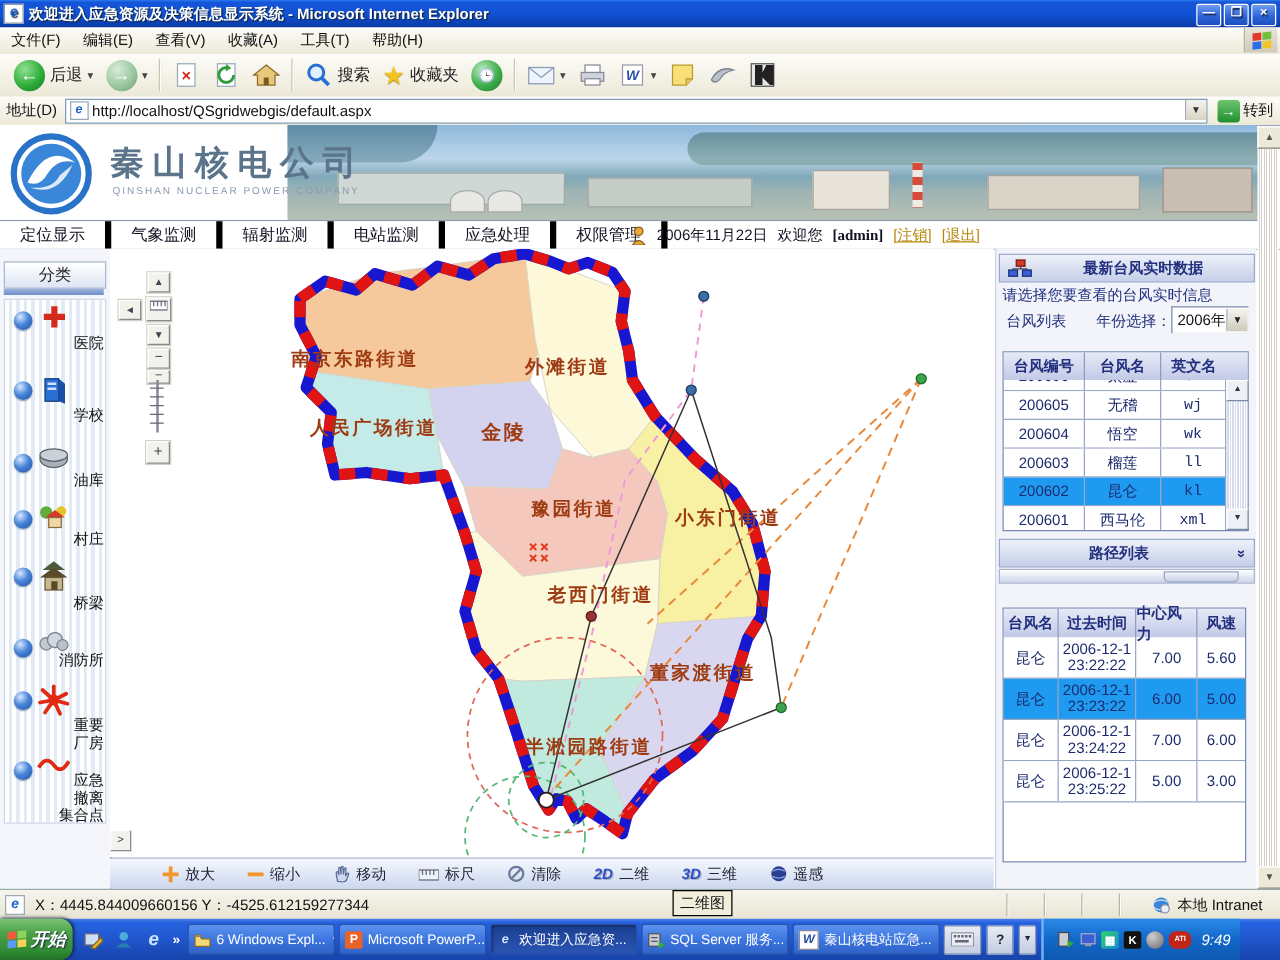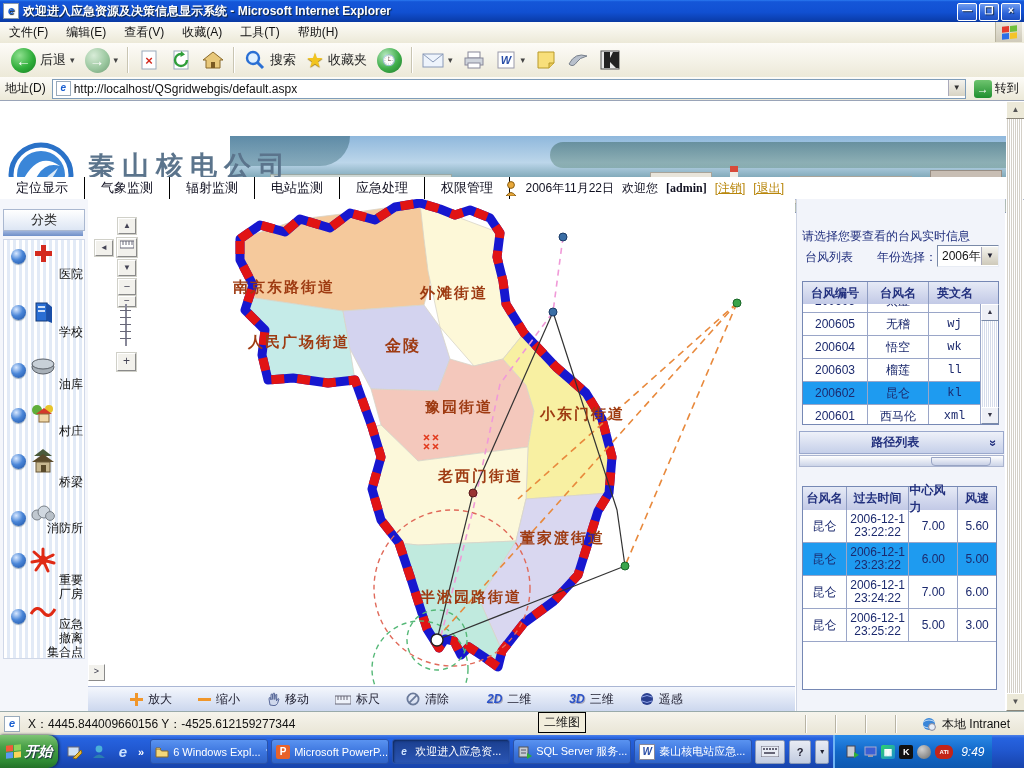--- a/index.html
+++ b/index.html
@@ -46,32 +46,32 @@
     border:1px solid #7f9db9;display:flex;align-items:center;}
   .addr-field .pg{width:13px;height:13px;margin:0 3px;background:#fff;border:1px solid #9ab;
     color:#1a5fd0;font-style:italic;font-weight:bold;font-size:10px;line-height:11px;text-align:center;}
   .addr-drop{position:absolute;right:0;top:0;width:16px;height:16px;background:linear-gradient(180deg,#f4f3ee,#d8d4c4);
     border-left:1px solid #aab;font-size:8px;text-align:center;line-height:16px;color:#333;}
   .go-btn{display:flex;align-items:center;gap:3px;margin-left:8px;}
   .go-cir{width:18px;height:18px;border-radius:3px;background:linear-gradient(180deg,#6fc46f,#1f8f2f);
     color:#fff;text-align:center;line-height:18px;font-weight:bold;font-size:12px;}
 
   
-  .banner{left:0;top:100px;width:1008px;height:76px;background:#fff;overflow:hidden;border-bottom:1px solid #8a96b4;margin-top:36px;}
+  .banner{left:0;top:100px;width:1008px;height:76px;background:#fff;overflow:hidden;border-bottom:1px solid #8a96b4;}
   .banner-photo{position:absolute;left:230px;top:0;width:778px;height:76px;
     background:linear-gradient(180deg,#8fb8dc 0%,#bcd6ea 35%,#7fa8b8 55%,#9db3b4 70%,#b8c0b4 100%);}
   .bp{position:absolute;}
   .logo-swirl{position:absolute;left:8px;top:6px;}
   .co-name{position:absolute;left:88px;top:12px;font-size:27px;font-weight:bold;color:#5b748c;letter-spacing:7px;white-space:nowrap;}
   .co-en{position:absolute;left:90px;top:48px;font-size:8px;color:#8a9ab0;letter-spacing:1.6px;}
 
   
   .navbar{left:0;top:177px;width:1024px;height:22px;background:#fff;border-bottom:1px solid #aab6d0;
     display:flex;align-items:center;font-size:13px;color:#101020;}
-  .ntab{padding:2px 16px;border-right:1px solid #000000;}
+  .ntab{padding:2px 16px;border-right:5px solid #000000;}
   .nav-right{position:absolute;right:240px;display:flex;align-items:center;gap:8px;font-size:12px;}
   .lnk{color:#b8860b;text-decoration:underline;}
   .user-b{font-weight:bold;font-family:"Liberation Serif",serif;}
 
   
   .sidebar{left:0;top:199px;width:88px;height:512px;background:#f4f6fb;border-right:1px solid #701a75;}
   .side-head{position:absolute;left:3px;top:10px;width:80px;height:20px;text-align:center;font-size:13px;color:#222;
     background:linear-gradient(180deg,#fff,#dde6f4);border:1px solid #aab8d0;line-height:20px;}
   .side-bar-under{position:absolute;left:3px;top:32px;width:80px;height:5px;
     background:linear-gradient(180deg,#9db4dd,#6f8fc8);}
@@ -91,21 +91,21 @@
   .slider .track{position:absolute;left:7px;top:8px;width:2px;height:42px;background:#889;}
   .slider .rung{position:absolute;left:2px;width:11px;height:1px;background:#667;}
   .expand-btn{position:absolute;left:0;top:465px;width:15px;height:15px;background:#f2f1ec;border:1px solid;
     border-color:#fff #8a8a8a #8a8a8a #fff;font-size:9px;line-height:13px;text-align:center;color:#334;}
 
   
   .maptb{left:88px;top:686px;width:707px;height:25px;
     background:linear-gradient(180deg,#f4f7fd,#ccd7ee);border-top:1px solid #aab6d4;
     display:flex;align-items:center;gap:26px;padding-left:42px;box-sizing:border-box;font-size:12px;color:#223;}
   .mtb-item{display:flex;align-items:center;gap:5px;}
-  .d23{font-weight:bold;font-style:italic;color:#2b52c8;font-size:12px;text-shadow:1px 1px 0 #aab;margin-left:12px;}
+  .d23{font-weight:bold;font-style:italic;color:#2b52c8;font-size:12px;text-shadow:1px 1px 0 #aab;}
 
   
   .rpanel{left:796px;top:199px;width:208px;height:512px;background:#f2f4fa;border-left:1px solid #cdd4e4;font-size:12px;color:#22307e;}
   .phead{position:absolute;left:2px;width:203px;height:21px;
     background:linear-gradient(180deg,#eef1f9,#c5cfe9);border:1px solid #9aa8cc;
     display:flex;align-items:center;font-weight:bold;color:#22307e;}
   .phead .tt{flex:1;text-align:center;}
   .chev2{transform:rotate(90deg);display:inline-block;font-weight:bold;margin-right:6px;}
   .ytext{position:absolute;font-size:12px;color:#22307e;}
   .ysel{position:absolute;left:140px;top:46px;width:60px;height:20px;background:#fff;
@@ -595,20 +595,29 @@
       <svg width="14" height="14">
           <circle cx="7" cy="7" r="6" fill="#2a3f8f"></circle>
           <path d="M2 5 Q7 2 12 5" stroke="#8fa4e8" fill="none"></path>
           <path d="M2 9 Q7 12 12 9" stroke="#8fa4e8" fill="none"></path>
         </svg>
       <span>遥感</span>
     </span>
   </div>
 
   <div class="abs rpanel">
+    <div class="phead" style="top:4px;">
+      <svg width="20" height="16" style="margin-left:6px;">
+          <rect x="7" y="1" width="7" height="5" fill="#d43a2a" stroke="#7a1a10"></rect>
+          <rect x="1" y="9" width="7" height="5" fill="#3a5fd4" stroke="#1a2f78"></rect>
+          <rect x="12" y="9" width="7" height="5" fill="#3a5fd4" stroke="#1a2f78"></rect>
+          <path d="M10.5 6 L10.5 8 M4.5 9 L4.5 8 L15.5 8 L15.5 9" stroke="#445" fill="none"></path>
+        </svg>
+      <span class="tt">最新台风实时数据</span>
+    </div>
     <div class="abs" style="left:5px;top:29px;">请选择您要查看的台风实时信息</div>
     <span class="ytext" style="left:8px;top:50px;">台风列表</span>
     <span class="ytext" style="left:80px;top:50px;">年份选择：</span>
     <div class="ysel">
       <span class="v">2006年</span>
       <span class="d">▼</span>
     </div>
 
     <div class="t1">
       <div class="t1h">

